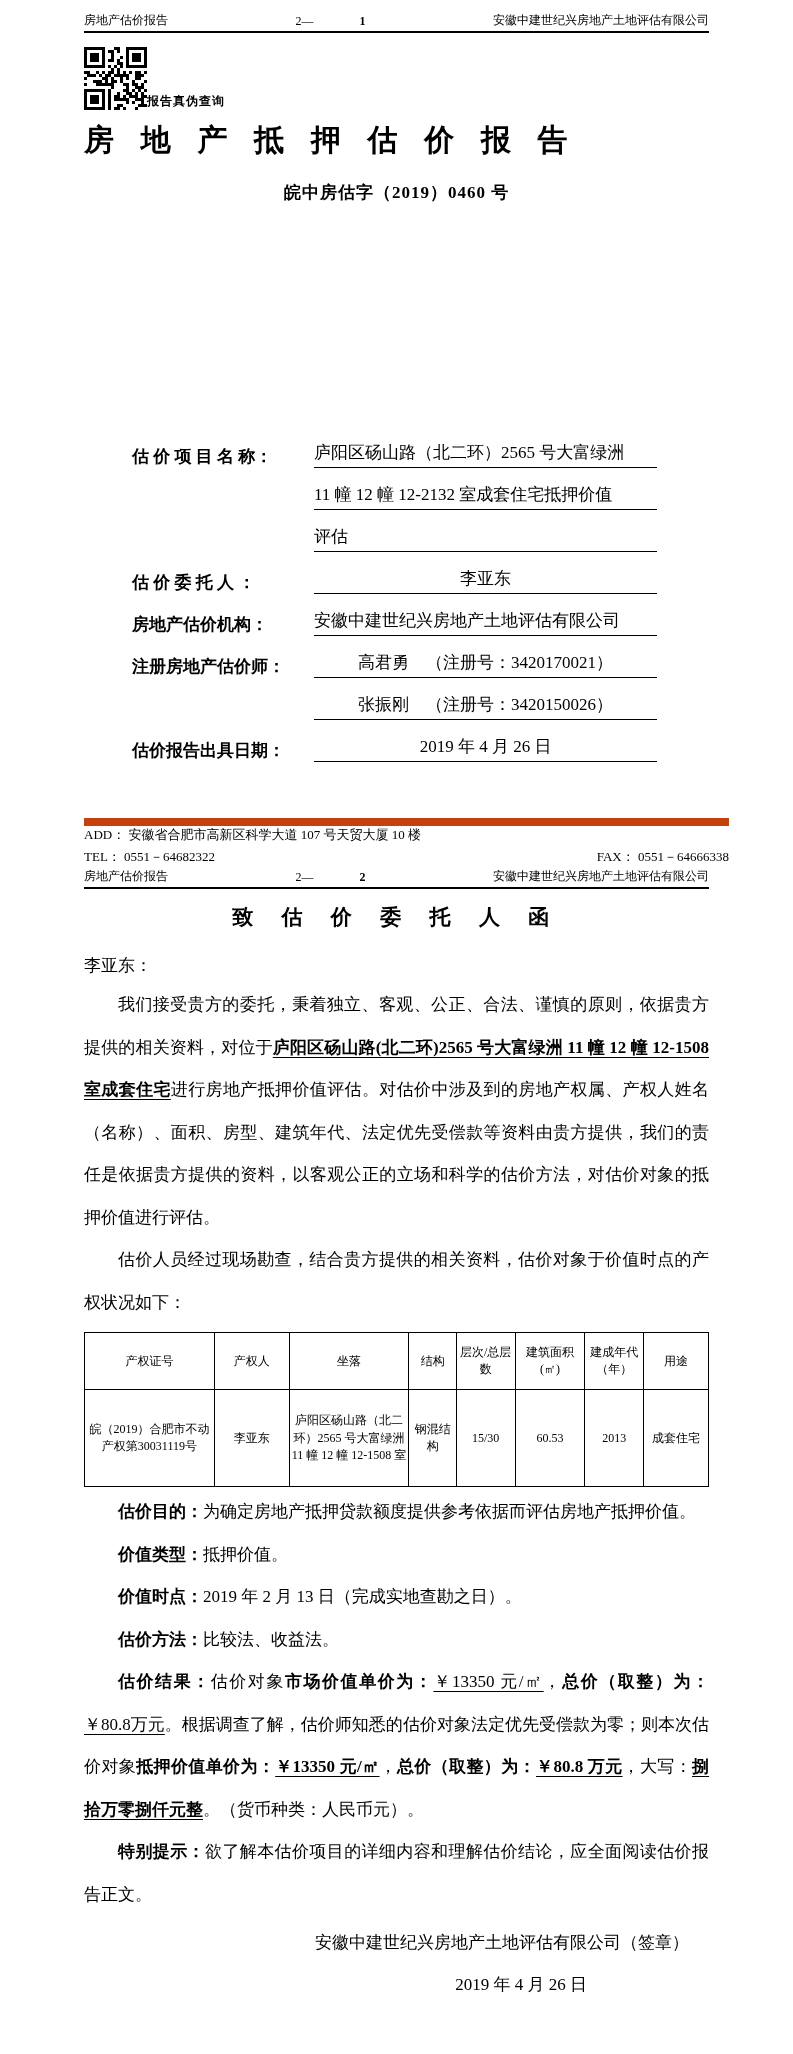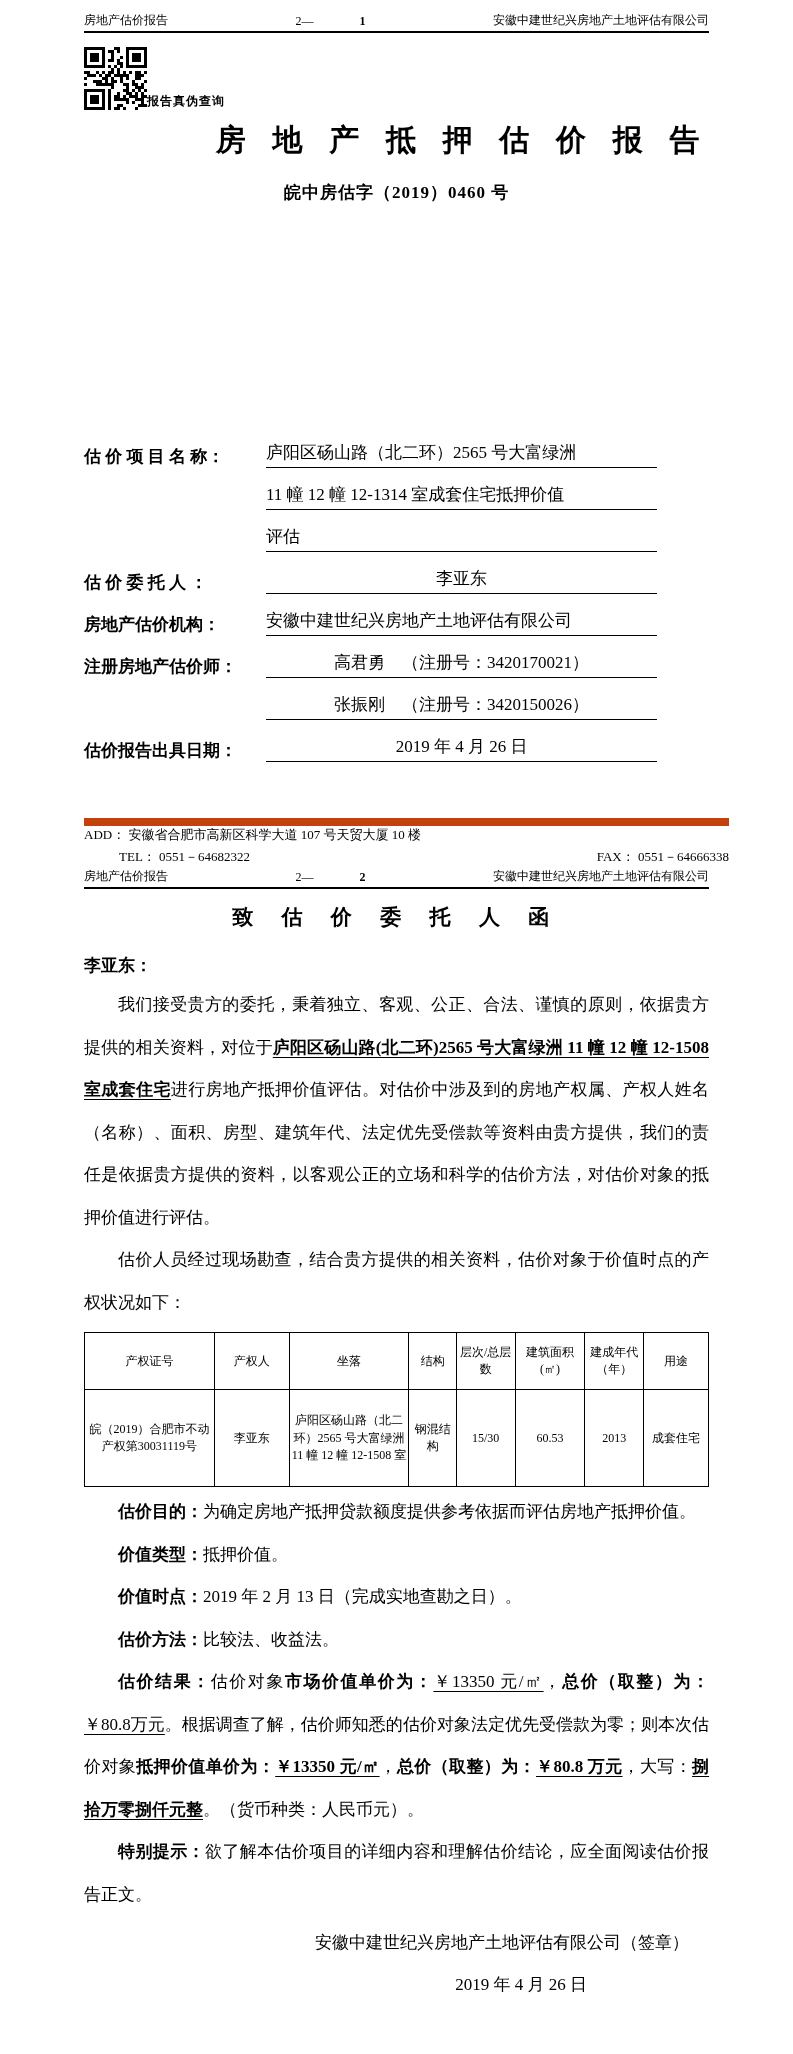--- a/index.html
+++ b/index.html
@@ -13,46 +13,46 @@
     display:flex; align-items:flex-end; justify-content:space-between;
     font-size:12px; border-bottom:2px solid #000; padding-bottom:2px;
   }
   .phead .pnum{display:flex; gap:46px;}
   .phead .pnum b{font-weight:bold;}
   
   .qrwrap{display:flex; flex-direction:row; align-items:flex-end; margin:14px 6px 0 0;}
   .qrcap{font-weight:bold; font-size:12px; margin-top:5px; letter-spacing:1px;}
   
   .title{
-    text-align:right; font-size:30px; font-weight:bold; letter-spacing:0.32em;
+    text-align:left; font-size:30px; font-weight:bold; letter-spacing:0.32em;
     margin:10px 0 0 0; white-space:nowrap;
   }
   .docnum{text-align:center; font-size:17px; font-weight:bold; margin-top:20px; letter-spacing:1px;}
   .spacer1{height:222px;}
   
-  .form{font-size:17px; margin-right:52px;}
+  .form{font-size:17px; margin-right:52px;margin-left:48px;}
   .frow{display:flex; align-items:flex-end; height:42px;}
   .flabel{font-weight:bold; width:182px; flex:0 0 182px; white-space:nowrap;}
   .fval{
     flex:1; border-bottom:1px solid #000; text-align:center;
     padding-bottom:2px; min-height:24px;
   }
   .fval.left{text-align:left;}
   .frow.cont{padding-left:182px;}
   .spacer2{height:56px;}
   
   .pfoot{border-top:8px solid #c2410c; font-size:13px; margin:0 -20px 0 0;}
   .pfoot .fline{margin-bottom:4px;}
-  .pfoot .fline2{display:flex; justify-content:space-between; margin-bottom:2px;margin-left:35px;}
+  .pfoot .fline2{display:flex; justify-content:space-between; margin-bottom:2px;}
   
   .title2{
     text-align:center; font-size:21px; font-weight:bold; letter-spacing:0.55em;
     margin:14px 0 4px 0;
   }
-  .salut{font-size:17px; font-weight:bold; margin:16px 0 0 0; line-height:2.2;}
+  .salut{font-size:17px; font-weight:normal; margin:16px 0 0 0; line-height:2.2;}
   p.body{font-size:17px; line-height:2.5; margin:0; text-align:justify;}
   p.ind{text-indent:2em;}
   .lead{font-weight:bold;}
   .u{text-decoration:underline; text-underline-offset:4px;}
   .bu{font-weight:bold; text-decoration:underline; text-underline-offset:4px;}
   
   table.prop{
     border-collapse:collapse; width:100%; margin:8px 0 4px 0;
     font-size:12px; table-layout:fixed;
   }
@@ -316,21 +316,21 @@
   <div class="docnum">皖中房估字（2019）0460 号</div>
 
   <div class="spacer1"></div>
 
   <div class="form">
     <div class="frow">
       <span class="flabel">估 价 项 目 名 称：</span>
       <span class="fval left">庐阳区砀山路（北二环）2565 号大富绿洲</span>
     </div>
     <div class="frow cont">
-      <span class="fval left">11 幢 12 幢 12-1314 室成套住宅抵押价值</span>
+      <span class="fval left">11 幢 12 幢 12-2132 室成套住宅抵押价值</span>
     </div>
     <div class="frow cont">
       <span class="fval left">评估</span>
     </div>
     <div class="frow">
       <span class="flabel">估 价 委 托 人 ：</span>
       <span class="fval">李亚东</span>
     </div>
     <div class="frow">
       <span class="flabel">房地产估价机构：</span>

